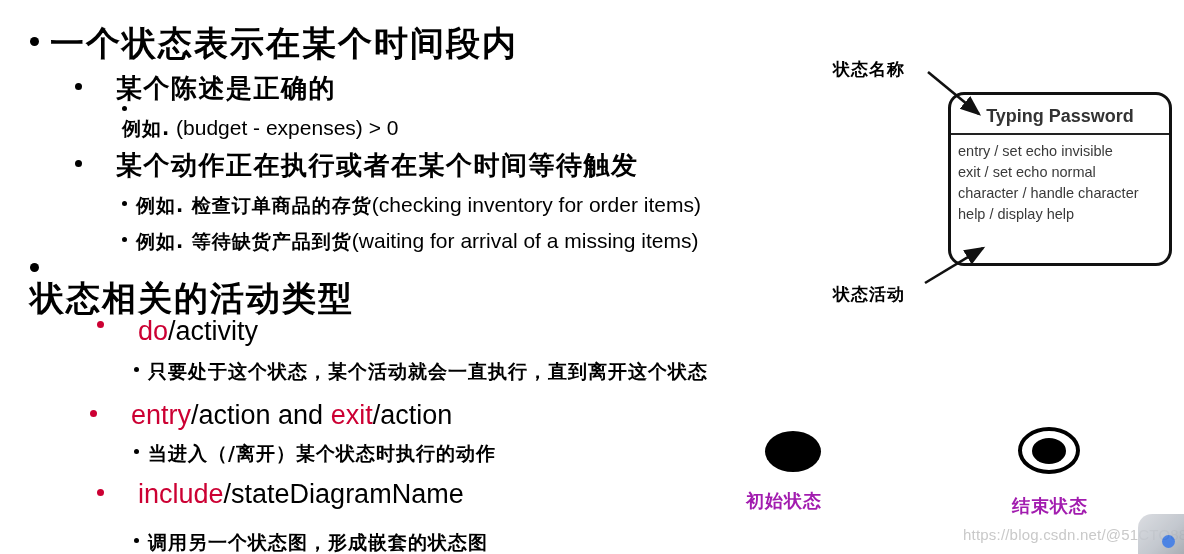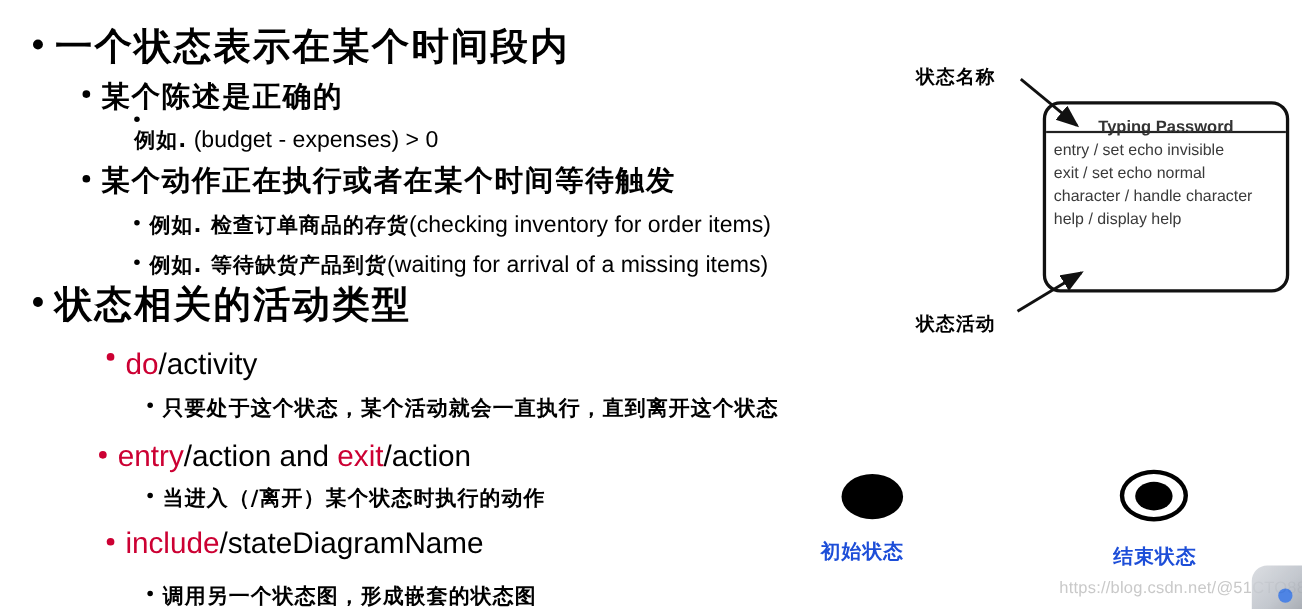--- a/index.html
+++ b/index.html
@@ -57,20 +57,21 @@
     margin-right: 10px;
     position: relative;
     top: -7px;
   }
   .lvl2 .txt {
     font-family: "DejaVu Sans", "Liberation Sans", sans-serif;
     font-size: 26px;
     font-weight: 700;
     letter-spacing: 1.5px;
     line-height: 1;
+    margin-left: 24px;
   }
   
   .lvl2.latin .txt {
     font-family: "Liberation Sans", "DejaVu Sans", sans-serif;
     font-size: 27px;
     font-weight: 400;
     letter-spacing: 0px;
   }
 
   
@@ -100,25 +101,25 @@
     left: 948px;
     top: 92px;
     width: 224px;
     height: 174px;
     border: 3px solid #111111;
     border-radius: 16px;
     background: #ffffff;
     box-sizing: border-box;
   }
   #state-box-title {
-    height: 26px;
+    height: 40px;
     line-height: 42px;
     text-align: center;
     font-family: "Liberation Sans", "DejaVu Sans", sans-serif;
-    font-size: 15px;
+    font-size: 18px;
     font-weight: 700;
     color: #333333;
     border-bottom: 2px solid #222222;
     box-sizing: border-box;
   }
   #state-box-body {
     padding: 6px 0 0 7px;
     box-sizing: border-box;
   }
   #state-box-body .act {
@@ -165,21 +166,21 @@
     width: 34px; height: 26px;
     border-radius: 50%;
     background: #000000;
   }
   .sym-label {
     position: absolute;
     font-family: "DejaVu Sans", "Liberation Sans", sans-serif;
     font-size: 18px;
     font-weight: 700;
     letter-spacing: 1px;
-    color: #1d4ed8;
+    color: #a21caf;
     white-space: nowrap;
     text-align: right;
   }
   #initial-state-label { left: 746px; top: 489px; }
   #final-state-label   { left: 1012px; top: 494px; }
 
   
   #arrow-layer {
     position: absolute;
     left: 0; top: 0;
@@ -243,21 +244,21 @@
     <div class="bullet lvl3" style="left:122px; top:194px;text-align:right;">
       <span class="dot"></span>
       <span class="txt"><span>例如. 检查订单商品的存货</span><span class="mix-latin" style="font-size:21px">(checking inventory for order items)</span></span>
     </div>
 
     <div class="bullet lvl3" style="left:122px; top:230px;">
       <span class="dot"></span>
       <span class="txt"><span>例如. 等待缺货产品到货</span><span class="mix-latin" style="font-size:21px">(waiting for arrival of a missing items)</span></span>
     </div>
 
-    <div class="bullet lvl1" style="left:30px; top:260px;">
+    <div class="bullet lvl1" style="left:30px; top:272px;flex-direction:column;">
       <span class="dot"></span>
       <span class="txt">状态相关的活动类型</span>
     </div>
 
     <div class="bullet lvl2 latin" style="left:97px; top:318px;align-items:center;">
       <span class="dot kwdot" style="background:#cc0033"></span>
       <span class="txt"><span class="kw">do</span><span>/activity</span></span>
     </div>
 
     <div class="bullet lvl3" style="left:134px; top:362px;justify-content:flex-end;">

